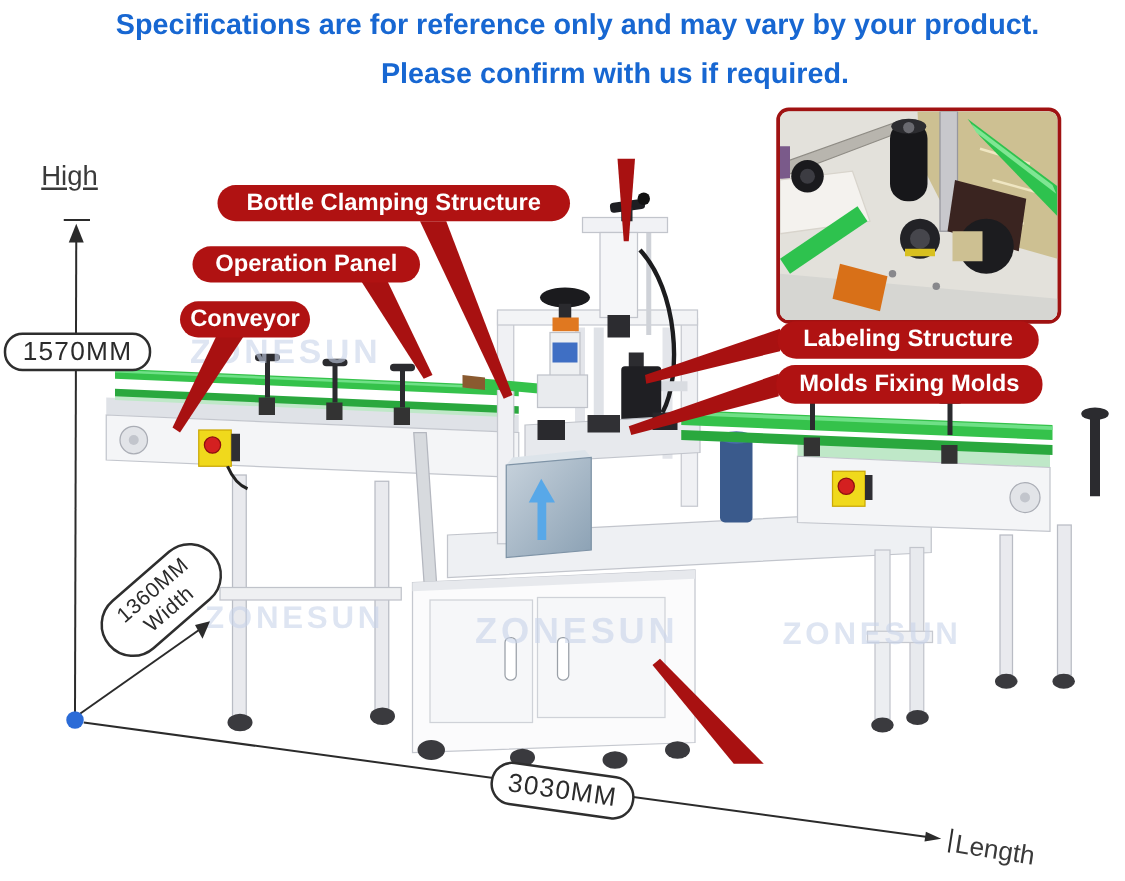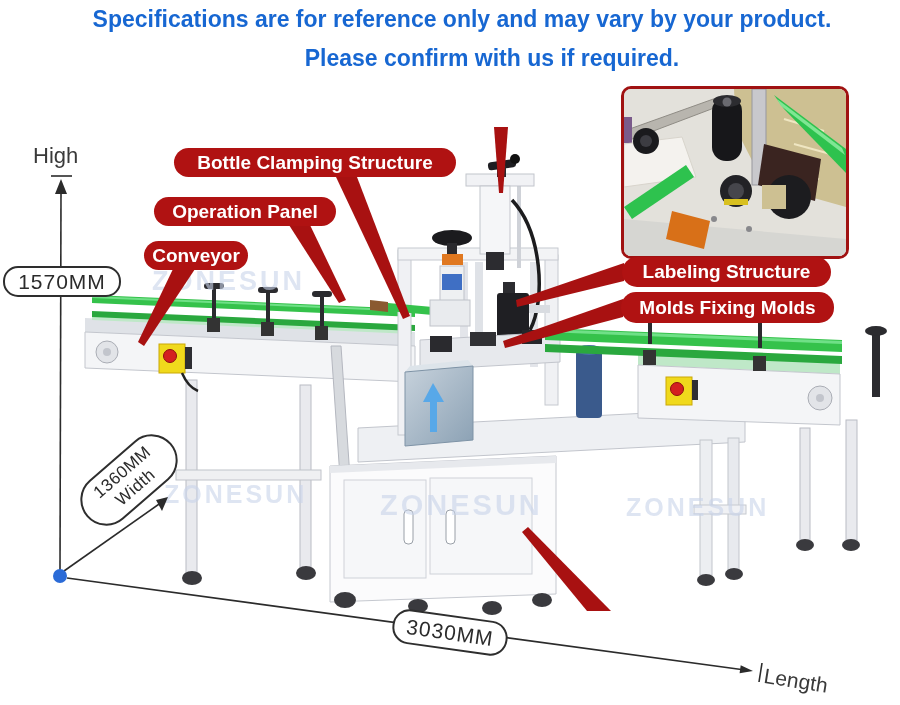--- a/index.html
+++ b/index.html
@@ -246,21 +246,21 @@
 
   <div class="title-line" id="title1">Specifications are for reference only and may vary by your product.</div>
   <div class="title-line" id="title2">Please confirm with us if required.</div>
 
   <div class="callout" style="left:174px;top:148px;width:282px;height:29px;">Bottle Clamping Structure</div>
   <div class="callout" style="left:154px;top:197px;width:182px;height:29px;">Operation Panel</div>
   <div class="callout" style="left:144px;top:241px;width:104px;height:29px;">Conveyor</div>
   <div class="callout" style="left:622px;top:257px;width:209px;height:30px;">Labeling Structure</div>
   <div class="callout" style="left:621px;top:292px;width:213px;height:31px;">Molds Fixing Molds</div>
 
-  <div class="axis-text" style="left:33px;top:143px;">High</div>
+  <div class="axis-text" style="left:33px;top:128px;text-decoration:underline;">High</div>
   <div class="pill" style="left:3px;top:266px;width:114px;height:27px;border-radius:15px;">1570MM</div>
   <div class="pill" style="left:73px;top:454px;width:108px;height:48px;border-radius:26px;
        transform:rotate(-41deg);flex-direction:column;font-size:17px;line-height:1.15;letter-spacing:0.5px;">
     <span>1360MM</span>
     <span>Width</span>
   </div>
   <div class="pill" style="left:392px;top:615px;width:112px;height:31px;border-radius:17px;transform:rotate(8deg);">3030MM</div>
   <div class="axis-text" style="left:766px;top:664px;transform:rotate(9deg);transform-origin:left top;font-size:21px;">Length</div>
 
 </div>

